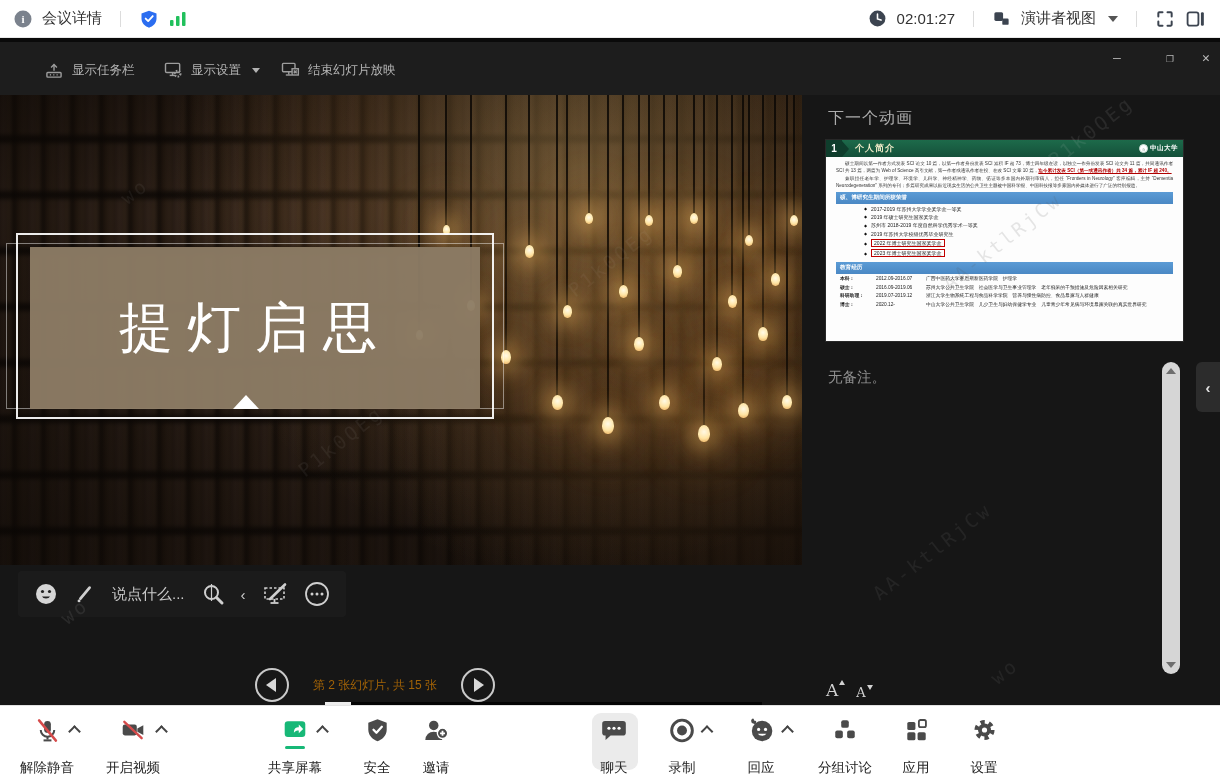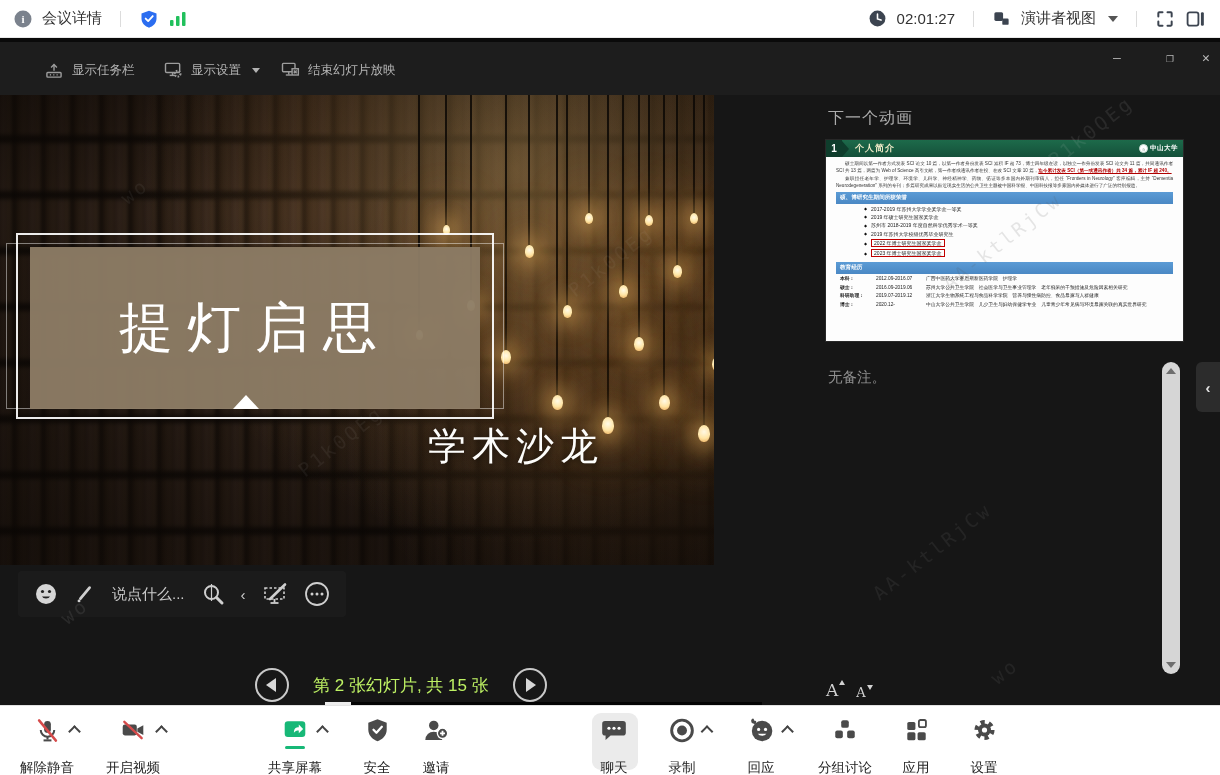--- a/index.html
+++ b/index.html
@@ -18,21 +18,21 @@
   .tb-text { font-size:15px; color:#333; }
   .vdiv { width:1px; height:16px; background:#dcdcdc; margin:0 8px; }
   .caret-down { width:0; height:0; border-left:5px solid transparent; border-right:5px solid transparent; border-top:6px solid #555; margin-left:2px; }
   
   #sharewin { position:absolute; left:0; top:38px; width:1220px; height:667px; background:#161616; }
   #ppt-toolbar { position:absolute; left:0; top:0; width:1220px; height:57px; background:#1d1d1d; border-top:4px solid #0a0a0a; }
   .ppt-item { position:absolute; top:18px; display:flex; align-items:center; gap:8px; color:#b3b3b3; font-size:12.5px; cursor:default; }
   .ppt-caret { width:0;height:0;border-left:4px solid transparent;border-right:4px solid transparent;border-top:5px solid #b3b3b3; margin-left:3px;}
   .winctl { position:absolute; top:8px; color:#b9b9b9; font-size:13px; width:20px; text-align:center; font-family:"DejaVu Sans Mono",monospace; }
   
-  #slide { position:absolute; left:0; top:57px; width:714px; height:470px; overflow:hidden; background:#1a120c; }
+  #slide { position:absolute; left:0; top:57px; width:802px; height:470px; overflow:hidden; background:#1a120c; }
   #bookshelf { position:absolute; inset:-8px; filter:blur(2px); opacity:.95;
     background:
       repeating-linear-gradient(180deg, rgba(0,0,0,0) 0 48px, rgba(8,5,3,.85) 48px 56px),
       repeating-linear-gradient(90deg, #3a2a1d 0 7px, #241812 7px 9px, #47352a 9px 14px, #1c120c 14px 16px, #5a4430 16px 19px, #120c08 19px 24px, #2e2015 24px 29px);
   }
   #slide-shade { position:absolute; inset:0;
     background:
       radial-gradient(circle at 72% 16%, rgba(255,205,120,.30), rgba(255,180,90,.10) 32%, transparent 58%),
       radial-gradient(circle at 88% 55%, rgba(255,170,80,.14), transparent 45%),
       linear-gradient(100deg, rgba(12,8,5,.55) 0%, rgba(35,24,16,.15) 40%, rgba(8,5,4,.65) 100%),
@@ -49,21 +49,21 @@
   #subtitle { position:absolute; left:428px; top:326px; font-family:"DejaVu Serif","Liberation Serif",serif; color:#fdfdfb; font-size:38px; letter-spacing:6px; text-shadow:0 1px 6px rgba(0,0,0,.5); }
   
   #anno-bar { position:absolute; left:18px; top:533px; height:46px; display:flex; align-items:center; gap:16px; padding:0 16px; background:rgba(28,28,28,.92); border-radius:4px; z-index:6; }
   #anno-text { color:#c9c9c9; font-size:15px; }
   .anno-chevron { color:#cfcfcf; font-size:15px; }
   
   #slide-nav { position:absolute; left:255px; top:630px; display:flex; align-items:center; gap:24px; z-index:6; }
   .nav-circle { width:34px; height:34px; border:2px solid #c9c9c9; border-radius:50%; background:rgba(30,30,30,.35); display:flex; align-items:center; justify-content:center; }
   .tri-left { width:0;height:0;border-top:7px solid transparent;border-bottom:7px solid transparent;border-right:10px solid #d8d8d8; margin-right:2px;}
   .tri-right { width:0;height:0;border-top:7px solid transparent;border-bottom:7px solid transparent;border-left:10px solid #d8d8d8; margin-left:2px;}
-  #nav-label { color:#bef264; font-size:17px; }
+  #nav-label { color:#a16207; font-size:12px; }
   #progress { position:absolute; left:325px; top:664px; width:437px; height:6px; background:#040404; z-index:5; }
   #progress-fill { height:100%; background:#ececec; }
   
   #next-anim { position:absolute; left:828px; top:70px; color:#adadad; font-size:16px; letter-spacing:1px; }
   #preview { position:absolute; left:826px; top:102px; width:357px; height:201px; background:#fdfdfd; overflow:hidden; box-shadow:0 0 0 1px rgba(255,255,255,.08); }
   #pv-header { position:absolute; left:0; top:0; width:357px; height:17px; background:linear-gradient(180deg,#1d6a4a,#14503a); display:flex; align-items:center; }
   #pv-num { width:16px; height:17px; background:#0f3d2c; color:#fff; font-size:10px; font-weight:bold; text-align:center; line-height:17px; }
   #pv-arrow { width:0;height:0;border-top:8.5px solid transparent;border-bottom:8.5px solid transparent;border-left:7px solid #0f3d2c; }
   #pv-title { color:#f2ecc9; font-size:9px; font-weight:bold; margin-left:6px; letter-spacing:1px; }
   #pv-logo { margin-left:auto; margin-right:5px; display:flex; align-items:center; gap:2px; }
@@ -243,21 +243,20 @@
           <div class="bulb" style="width: 7px; height: 9.8px; left: 442.5px; top: 130px;"></div>
           <div class="cord" style="left: 418px; height: 235px;"></div>
           <div class="bulb" style="width: 7px; height: 9.8px; left: 415.5px; top: 235px;"></div>
         </div>
       <div id="title-frame2"></div>
       <div id="title-frame"></div>
       <div id="titlebox">
         <div class="title-line">提灯启思</div>
       </div>
       <div id="box-tri"></div>
-      <div id="subtitle">学术沙龙</div>
     </div>
 
     <div id="anno-bar">
       <svg width="24" height="24" viewBox="0 0 24 24">
           <circle cx="12" cy="12" r="10" fill="#d6d6d6"></circle>
           <circle cx="8.5" cy="9.5" r="1.6" fill="#222"></circle>
           <circle cx="15.5" cy="9.5" r="1.6" fill="#222"></circle>
           <path d="M8 14.5 a4.2 3 0 0 0 8 0 z" fill="#222"></path>
         </svg>
       <svg width="22" height="22" viewBox="0 0 24 24">

